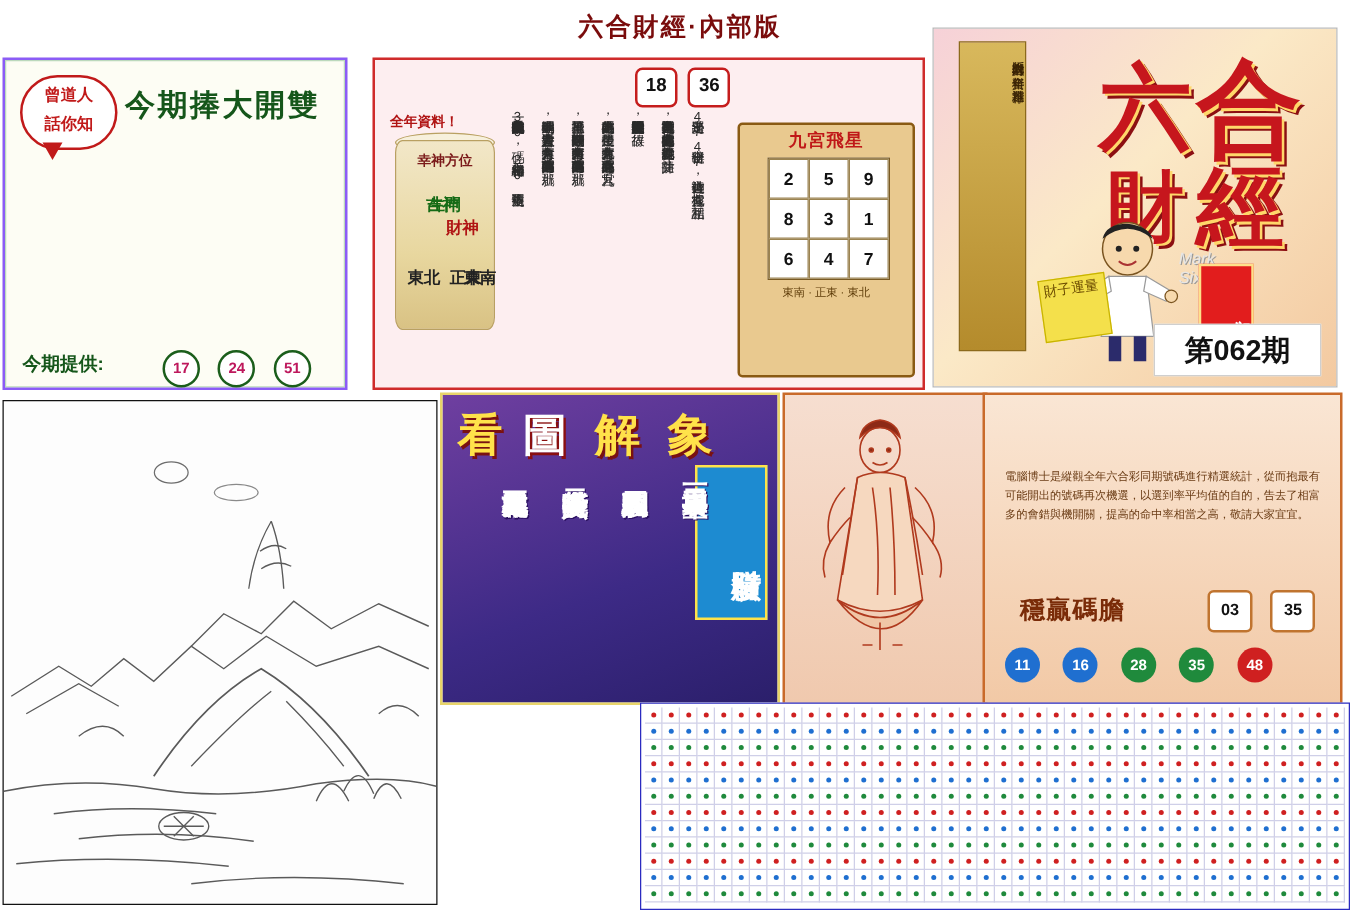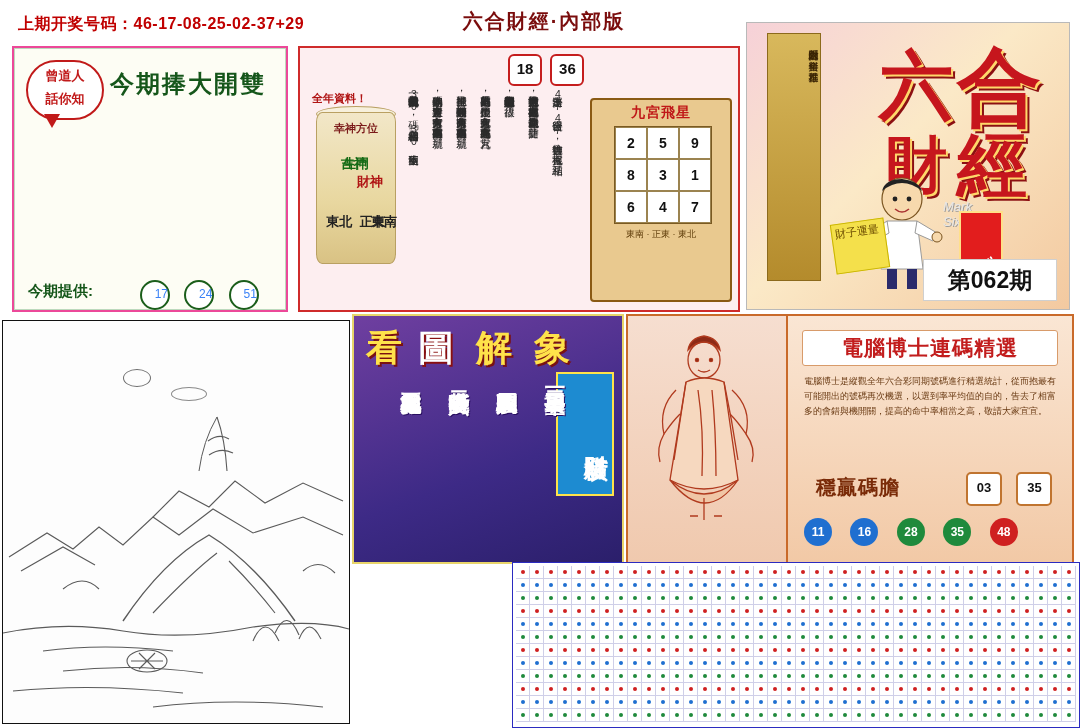--- a/index.html
+++ b/index.html
@@ -18,22 +18,22 @@
     letter-spacing:0.5px;white-space:nowrap;
   }
   .masthead-title{
     position:absolute;left:404px;top:8px;width:280px;
     text-align:center;font-size:20px;font-weight:bold;color:#7a0c0c;
     letter-spacing:2px;
   }
 
   
   .panel-green{
-    position:absolute;left:12px;top:46px;width:272px;height:262px;
-    background:#fdfdf4;border:2px solid #ec4899;
+    position:absolute;left:2px;top:46px;width:272px;height:262px;
+    background:#fdfdf4;border:2px solid #8b5cf6;
     box-shadow:0 0 0 1px #bcd9bc inset;
   }
   .bubble{
     position:absolute;left:12px;top:12px;width:74px;height:56px;
     background:#ffffff;border:2px solid #c11a1a;border-radius:30px;
   }
   .bubble .l1,.bubble .l2{
     position:absolute;left:0;width:74px;text-align:center;
     font-size:13px;font-weight:bold;color:#c11a1a;
   }
@@ -53,22 +53,22 @@
     font-size:9.5px;line-height:16px;color:#1d4d1d;text-align:justify;
   }
   .provide-row{
     position:absolute;left:14px;top:232px;width:250px;height:26px;
   }
   .provide-label{
     position:absolute;left:0;top:2px;font-size:15px;font-weight:bold;color:#15561a;
   }
   .ball{
     display:inline-block;width:26px;height:26px;border-radius:50%;
-    border:2px solid #1b5e1b;background:#ffffff;color:#3b82f6;
-    font-size:12px;font-weight:normal;text-align:right;line-height:24px;
+    border:2px solid #1b5e1b;background:#ffffff;color:#be185d;
+    font-size:12px;font-weight:bold;text-align:center;line-height:24px;
   }
   .provide-balls{position:absolute;left:112px;top:0;}
   .provide-balls .ball{margin-right:10px;}
 
   
   .panel-pink{
     position:absolute;left:298px;top:46px;width:438px;height:262px;
     background:#fdeef0;border:2px solid #cf2b2b;
   }
   .pink-title{
@@ -297,21 +297,20 @@
   .mcell i{
     position:absolute;left:5px;top:4px;width:4px;height:4px;border-radius:50%;
     display:block;
   }
 </style>
 </head>
 <body>
 
 <div class="page">
 
-  <div class="prev-draw">上期开奖号码：46-17-08-25-02-37+29</div>
   <div class="masthead-title">六合財經·內部版</div>
 
   <div class="panel-green">
     <div class="bubble">
       <div class="l1">曾道人</div>
       <div class="l2">話你知</div>
       <div class="tail"></div>
     </div>
     <div class="green-head">今期捧大開雙</div>
     <div class="provide-row">
@@ -471,21 +470,20 @@
         <path d="M86 60 Q106 78 100 104 Q92 92 84 84"></path>
         <path d="M18 104 Q10 118 14 132"></path>
         <path d="M100 104 Q110 118 106 132"></path>
         <path d="M44 186 L52 186 M68 186 L76 186"></path>
         <path d="M58 168 L58 190"></path>
       </g>
     </svg>
   </div>
 
   <div class="panel-expert">
-    <div class="expert-title">電腦博士連碼精選</div>
     <div class="expert-body">電腦博士是縱觀全年六合彩同期號碼進行精選統計，從而抱最有可能開出的號碼再次機選，以選到率平均值的自的，告去了相富多的會錯與機開關，提高的命中率相當之高，敬請大家宜宜。</div>
     <div class="expert-pick-label">穩贏碼膽</div>
     <div class="expert-picks">
       <span class="hexball">03</span>
       <span class="hexball">35</span>
     </div>
     <div class="expert-row">
       <span class="cball" style="background:#1f6fd0">11</span>
       <span class="cball" style="background:#1f6fd0">16</span>
       <span class="cball" style="background:#1f8a3c">28</span>

